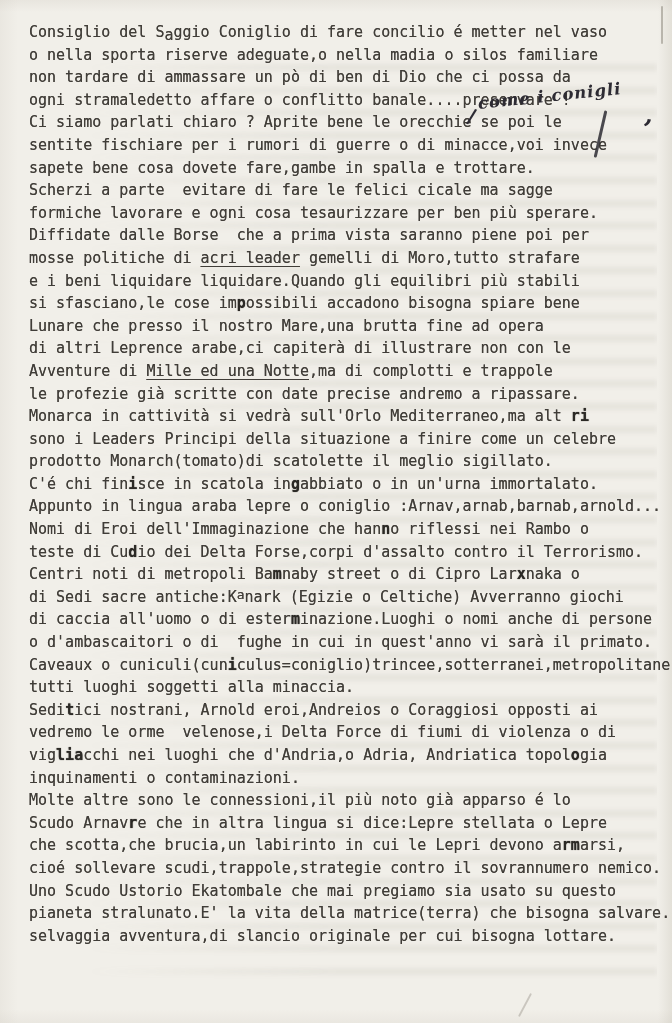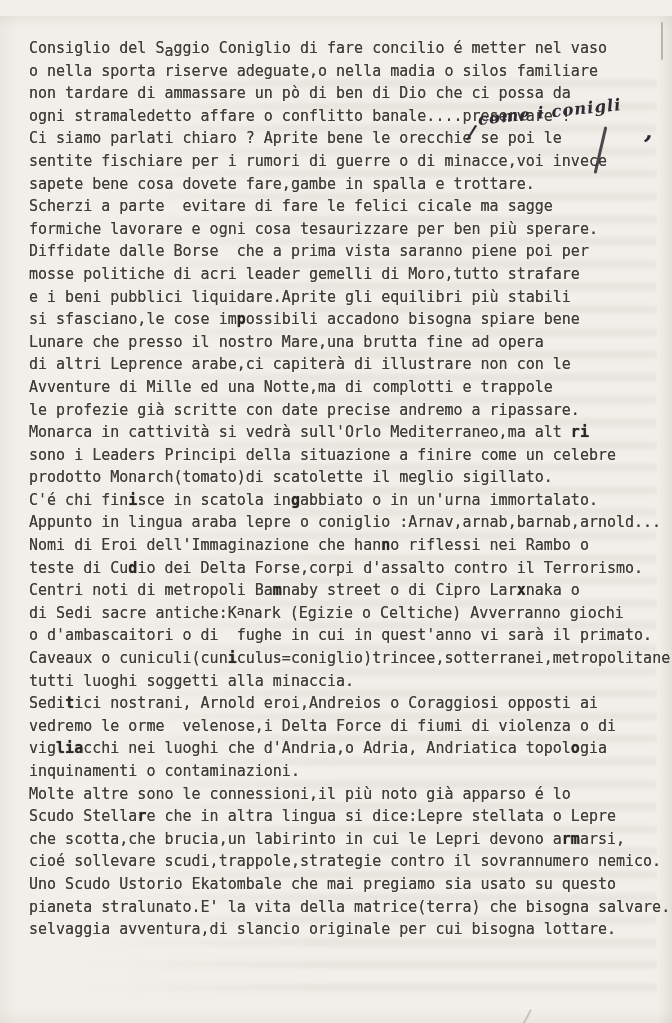--- a/index.html
+++ b/index.html
@@ -9,21 +9,20 @@
     font-family:"DejaVu Sans Mono", monospace;
   }
   .paper{
     position:absolute;inset:0;
     background:
       linear-gradient(90deg, rgba(200,195,185,0.18) 0, rgba(0,0,0,0) 18px),
       linear-gradient(270deg, rgba(190,185,172,0.28) 0, rgba(0,0,0,0) 14px),
       linear-gradient(180deg, rgba(205,200,190,0.25) 0, rgba(0,0,0,0) 12px),
       linear-gradient(0deg, rgba(205,200,190,0.20) 0, rgba(0,0,0,0) 14px),
       #f1efe9;
-    margin-top: 16px;
   }
   
   .bleed{
     position:absolute;left:85px;top:52px;width:572px;height:930px;
     background:repeating-linear-gradient(180deg,
       rgba(0,0,0,0) 0px, rgba(0,0,0,0) 12px,
       rgba(122,115,100,0.085) 12px, rgba(122,115,100,0.085) 19px,
       rgba(0,0,0,0) 19px, rgba(0,0,0,0) 22.6px);
     filter:blur(2px);
     -webkit-mask-image:linear-gradient(90deg, transparent 0, #000 45%);
@@ -37,21 +36,21 @@
     position:absolute;left:524px;top:992px;width:2px;height:26px;
     background:rgba(100,95,82,0.28);transform:rotate(28deg);border-radius:1px;
   }
   .text-block{
     position:absolute;left:29px;top:21px;right:0;
     font-size:15px;line-height:22.6px;
     color:#403d38;
     text-shadow:0 0 0.6px rgba(62,58,52,0.75);
   }
   .line{white-space:pre;height:22.6px;}
-  .line .u{text-underline-offset:3px;}
+  .line .u{text-decoration:underline;text-underline-offset:3px;}
   .line .b{font-weight:bold;color:#2b2925;text-shadow:0 0 1px rgba(40,37,32,0.9);}
   .line .sub{position:relative;top:3px;}
   .line .sup{position:relative;top:-3px;font-size:13px;}
   .annotation{position:absolute;left:0;top:0;width:672px;height:0;color:#2d2b33;}
   .caret-mark{
     position:absolute;left:468px;top:104px;
     font-size:20px;font-family:"DejaVu Serif",serif;
     transform:rotate(14deg);font-weight:bold;
   }
   .hand-text{
@@ -85,44 +84,45 @@
       <div class="line"><span>o nella sporta riserve adeguate,o nella madia o silos familiare</span></div>
       <div class="line"><span>non tardare di ammassare un pò di ben di Dio che ci possa da</span></div>
       <div class="line"><span>ogni stramaledetto affare o conflitto banale....preservare !</span></div>
       <div class="line"><span>Ci siamo parlati chiaro ? Aprite bene le orecchie se poi le</span></div>
       <div class="line"><span>sentite fischiare per i rumori di guerre o di minacce,voi invece</span></div>
       <div class="line"><span>sapete bene cosa dovete fare,gambe in spalla e trottare.</span></div>
       <div class="line"><span>Scherzi a parte  evitare di fare le felici cicale ma sagge</span></div>
       <div class="line"><span>formiche lavorare e ogni cosa tesaurizzare per ben più sperare.</span></div>
       <div class="line"><span>Diffidate dalle Borse  che a prima vista saranno piene poi per</span></div>
       <div class="line"><span>mosse politiche di </span><span class="u">acri leader</span><span> gemelli di Moro,tutto strafare</span></div>
-      <div class="line"><span>e i beni pubblici liquidare.Aprite gli equilibri più stabili</span></div>
+      <div class="line"><span>e i beni liquidare liquidare.Quando gli equilibri più stabili</span></div>
       <div class="line"><span>si sfasciano,le cose im</span><span class="b">p</span><span>ossibili accadono bisogna spiare bene</span></div>
       <div class="line"><span>Lunare che presso il nostro Mare,una brutta fine ad opera</span></div>
       <div class="line"><span>di altri Leprence arabe,ci capiterà di illustrare non con le</span></div>
       <div class="line"><span>Avventure di </span><span class="u">Mille ed una Notte</span><span>,ma di complotti e trappole</span></div>
       <div class="line"><span>le profezie già scritte con date precise andremo a ripassare.</span></div>
       <div class="line"><span>Monarca in cattività si vedrà sull'Orlo Mediterraneo,ma alt </span><span class="b">ri</span></div>
       <div class="line"><span>sono i Leaders Principi della situazione a finire come un celebre</span></div>
       <div class="line"><span>prodotto Monarch(tomato)di scatolette il meglio sigillato.</span></div>
       <div class="line"><span>C'é chi fin</span><span class="b">i</span><span>sce in scatola in</span><span class="b">g</span><span>abbiato o in un'urna immortalato.</span></div>
       <div class="line"><span>Appunto in lingua araba lepre o coniglio :Arnav,arnab,barnab,arnold...</span></div>
       <div class="line"><span>Nomi di Eroi dell'Immaginazione che han</span><span class="b">n</span><span>o riflessi nei Rambo o</span></div>
       <div class="line"><span>teste di Cu</span><span class="b">d</span><span>io dei Delta Forse,corpi d'assalto contro il Terrorismo.</span></div>
       <div class="line"><span>Centri noti di metropoli Ba</span><span class="b">m</span><span>naby street o di Cipro Lar</span><span class="b">x</span><span>naka o</span></div>
       <div class="line"><span>di Sedi sacre antiche:K</span><span class="sup">a</span><span>nark (Egizie o Celtiche) Avverranno giochi</span></div>
+      <div class="line"><span>di caccia all'uomo o di ester</span><span class="b">m</span><span>inazione.Luoghi o nomi anche di persone</span></div>
       <div class="line"><span>o d'ambascaitori o di  fughe in cui in quest'anno vi sarà il primato.</span></div>
       <div class="line"><span>Caveaux o cuniculi(cun</span><span class="b">i</span><span>culus=coniglio)trincee,sotterranei,metropolitane</span></div>
       <div class="line"><span>tutti luoghi soggetti alla minaccia.</span></div>
       <div class="line"><span>Sedi</span><span class="b">t</span><span>ici nostrani, Arnold eroi,Andreios o Coraggiosi opposti ai</span></div>
       <div class="line"><span>vedremo le orme  velenose,i Delta Force di fiumi di violenza o di</span></div>
       <div class="line"><span>vig</span><span class="b">lia</span><span>cchi nei luoghi che d'Andria,o Adria, Andriatica topol</span><span class="b">o</span><span>gia</span></div>
       <div class="line"><span>inquinamenti o contaminazioni.</span></div>
       <div class="line"><span>Molte altre sono le connessioni,il più noto già apparso é lo</span></div>
-      <div class="line"><span>Scudo Stella</span><span class="b">r</span><span>e che in altra lingua si dice:Lepre stellata o Lepre</span></div>
+      <div class="line"><span>Scudo Arnav</span><span class="b">r</span><span>e che in altra lingua si dice:Lepre stellata o Lepre</span></div>
       <div class="line"><span>che scotta,che brucia,un labirinto in cui le Lepri devono a</span><span class="b">rm</span><span>arsi,</span></div>
       <div class="line"><span>cioé sollevare scudi,trappole,strategie contro il sovrannumero nemico.</span></div>
       <div class="line"><span>Uno Scudo Ustorio Ekatombale che mai pregiamo sia usato su questo</span></div>
       <div class="line"><span>pianeta stralunato.E' la vita della matrice(terra) che bisogna salvare.</span></div>
       <div class="line"><span>selvaggia avventura,di slancio originale per cui bisogna lottare.</span></div>
     </div>
 
   <div class="annotation">
     <span class="caret-mark">/</span>
     <span class="hand-text">come i conigli</span>

